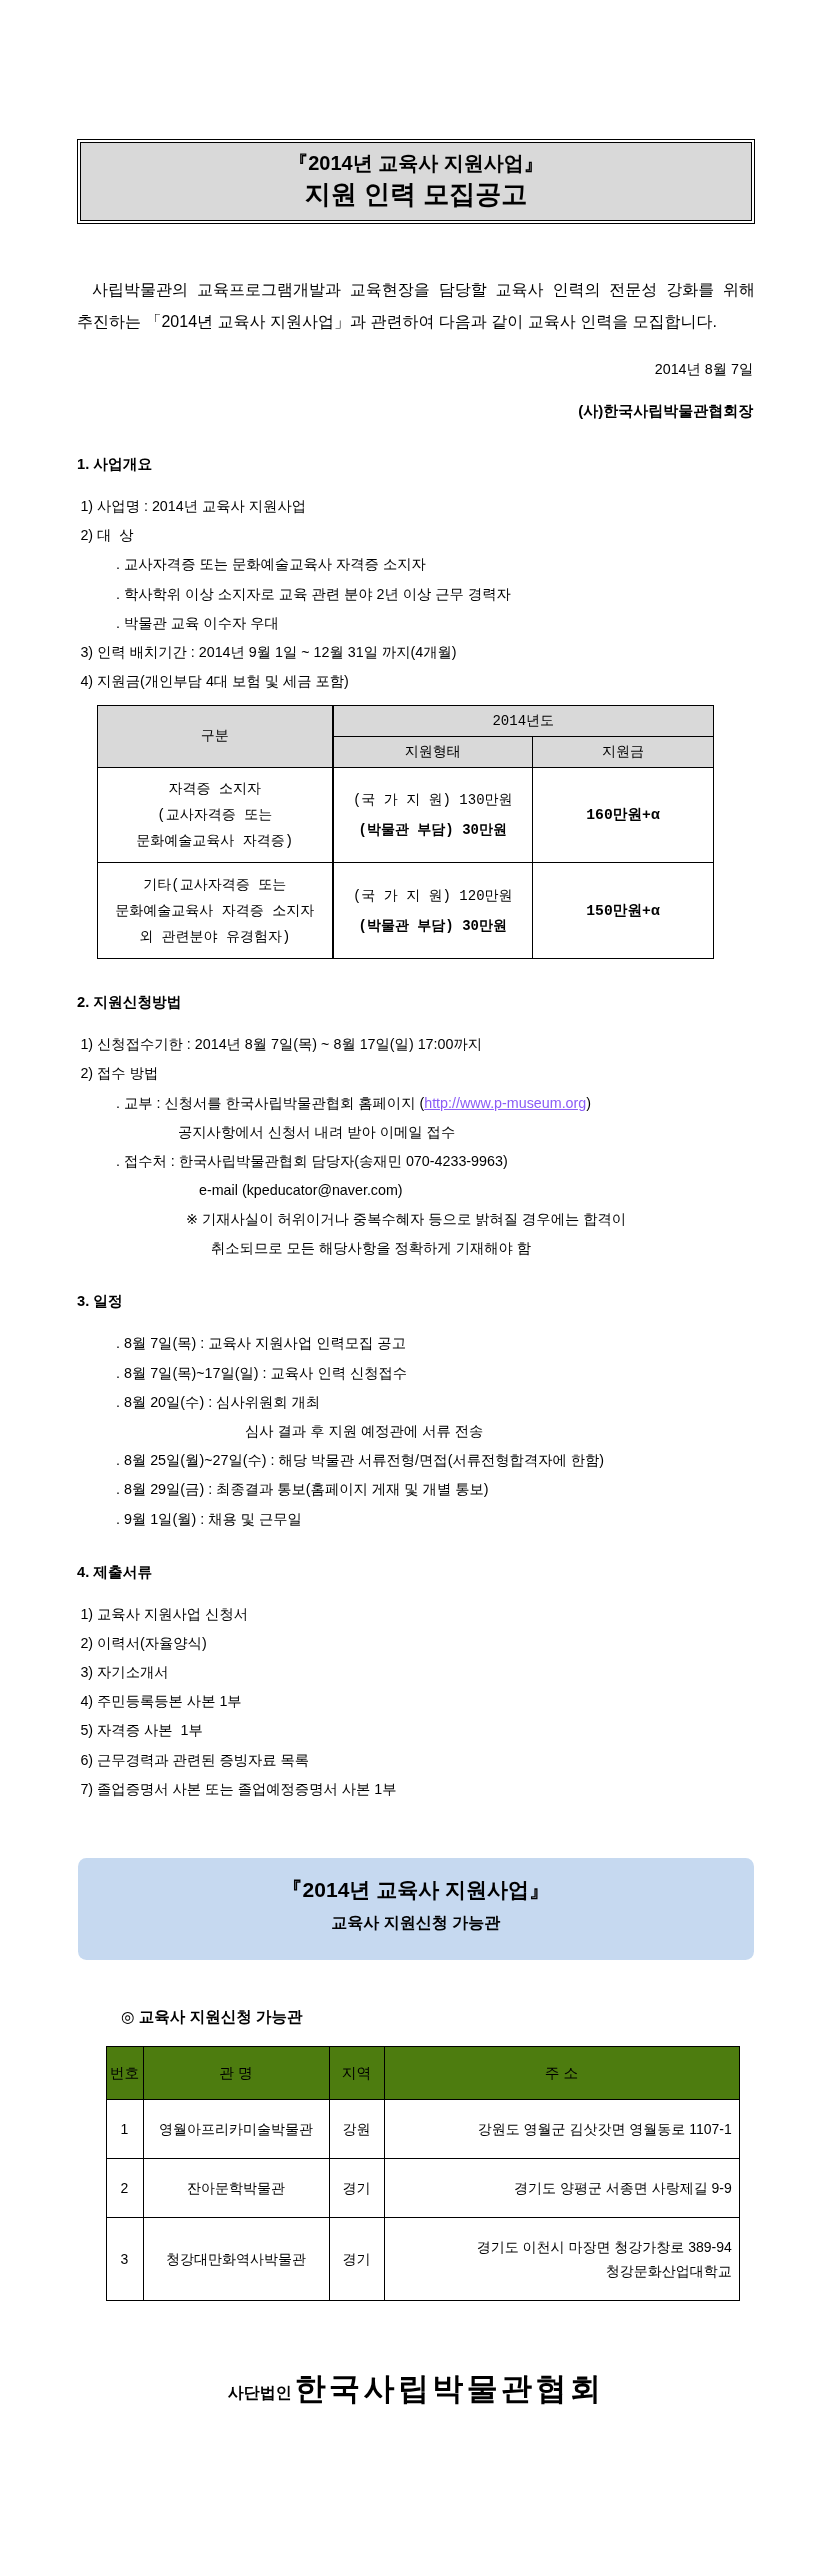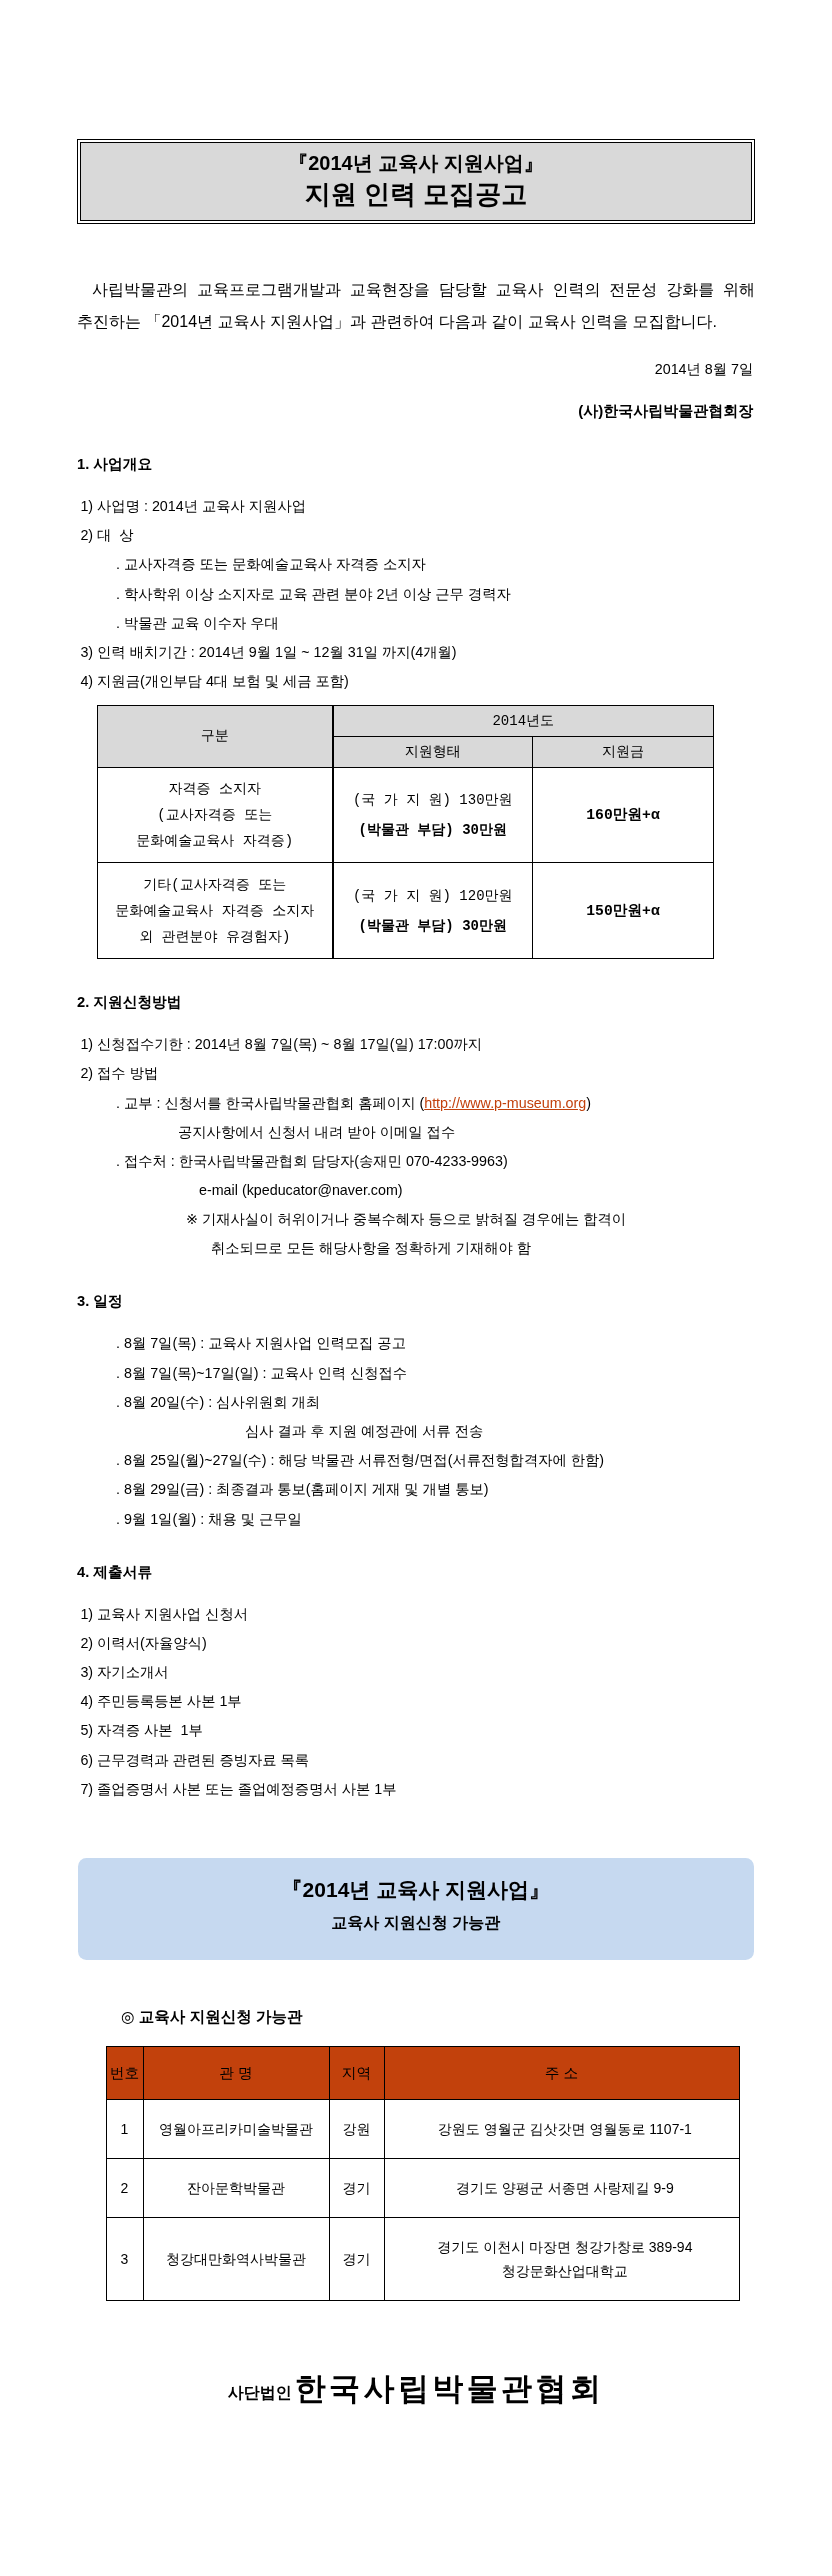--- a/index.html
+++ b/index.html
@@ -25,21 +25,21 @@
   .sec-h{font-size:14.7px;font-weight:bold;margin:34px 0 22px;}
   .sec-h.first{margin-top:0;}
   .ln{font-size:14.3px;line-height:20px;margin-bottom:9.2px;white-space:pre-wrap;}
   .ind-a{margin-left:3.4px;}
   .ind-b{margin-left:39px;}
   .ind-c{margin-left:101px;}
   .ind-d{margin-left:122px;}
   .ind-e{margin-left:109px;}
   .ind-f{margin-left:134px;}
   .ind-g{margin-left:168px;}
-  a.doclink{color:#c2410c;}
+  a.doclink{color:#8b5cf6;}
 
   
   table{border-collapse:collapse;}
   #t1{margin:13.4px 0 0 20px;width:617px;border:1.7px solid #000;table-layout:fixed;}
   #t1 th,#t1 td{border:0.8px solid #000;font-weight:normal;text-align:center;
                 font-size:14px;word-break:keep-all;font-family:Liberation Mono, monospace;}
   #t1 th{background:#d9d9d9;height:28px;}
   #t1 .thickL{border-left:2.5px solid #000;}
   #t1 td{background:#fff;padding:8.4px 6.7px;}
   #t1 .cat{line-height:26px;}
@@ -51,23 +51,23 @@
   .bluebox{margin:59px 0 0 0.8px;width:676px;box-sizing:border-box;background:#c6d9f0;
            border-radius:8.4px;text-align:center;padding:17px 0 20px;}
   .bluebox .b1{font-size:21px;line-height:30px;font-weight:bold;}
   .bluebox .b2{font-size:16px;line-height:35px;font-weight:bold;}
 
   .sub-h{font-size:15.5px;font-weight:bold;margin:47px 0 18.5px 44px;}
 
   
   #t2{margin-left:28.5px;width:633px;border:1.7px solid #000;table-layout:fixed;}
   #t2 th,#t2 td{border:0.8px solid #000;font-weight:normal;word-break:keep-all;}
-  #t2 th{background:#c2410c;font-size:14.7px;height:50px;border-bottom:1.7px solid #000;}
+  #t2 th{background:#4d7c0f;font-size:14.7px;height:50px;border-bottom:1.7px solid #000;}
   #t2 td{background:#fff;font-size:14px;text-align:center;padding:17px 3.4px;line-height:24px;}
-  #t2 td.addr{text-align:center;padding-left:13.4px;padding-right:6.7px;}
+  #t2 td.addr{text-align:right;padding-left:13.4px;padding-right:6.7px;}
 
   .footer{margin-top:67px;text-align:center;font-family:"DejaVu Serif","Liberation Serif",serif;}
   .footer .otype{font-size:16px;font-weight:bold;margin-right:3px;vertical-align:1.7px;}
   .footer .oname{font-size:31px;font-weight:bold;letter-spacing:3.4px;}
 </style>
 </head>
 <body>
 
 <div class="page">
 

